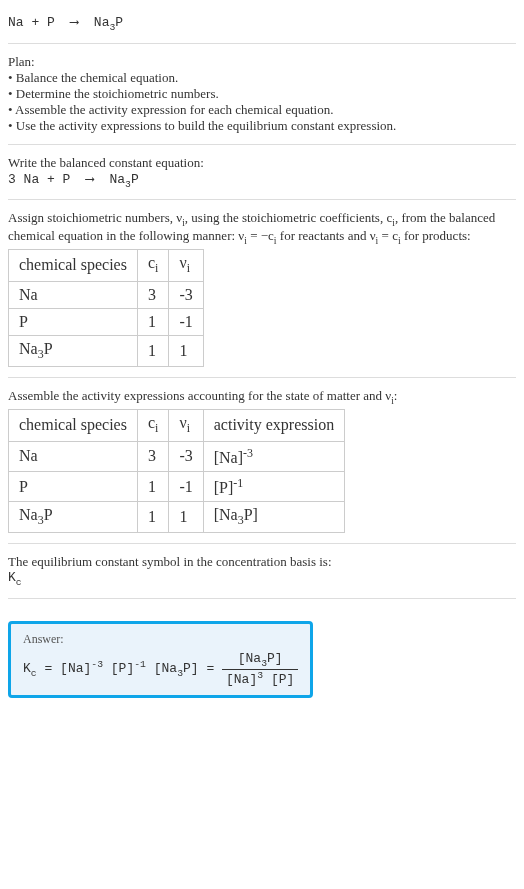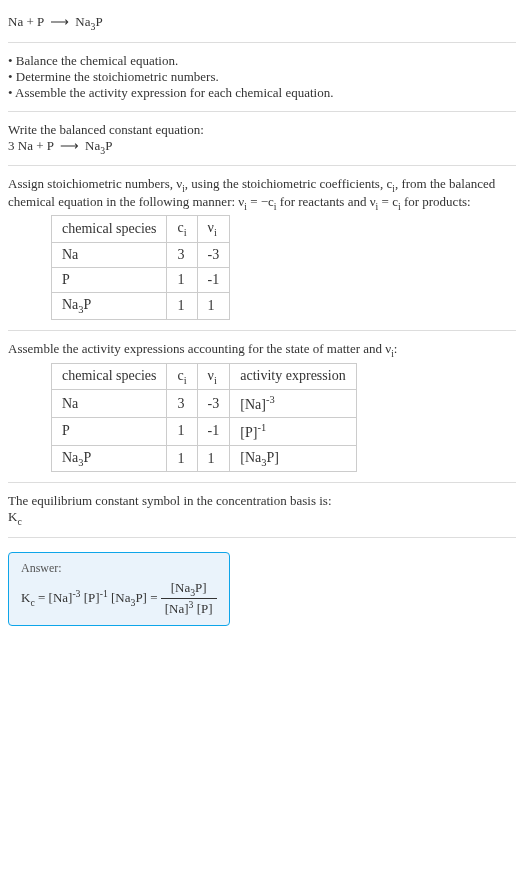--- a/index.html
+++ b/index.html
@@ -12,40 +12,39 @@
     background: #fff;
   }
   .block {
     padding: 6px 0;
   }
   .sep {
     border-bottom: 1px solid #ddd;
     margin: 4px 0;
   }
   .eq {
-    font-family: Liberation Serif, serif;
+    font-family: Liberation Mono, monospace;
   }
   table.data {
     border-collapse: collapse;
     margin-top: 4px;
-    font-size: 14px;
-    margin-left: 43px;
+    font-size: 16px;
   }
   table.data td, table.data th {
     border: 1px solid #ccc;
     padding: 4px 10px;
     text-align: left;
     font-weight: normal;
   }
   .answer-box {
     background: #eaf3fb;
-    border: 1px solid #0ea5e9;
+    border: 3px solid #0ea5e9;
     border-radius: 4px;
     padding: 8px 12px;
-    margin-top: 4px;
+    margin-top: 12px;
     display: inline-block;
   }
   .answer-label {
     font-size: 12px;
     color: #555;
     margin-bottom: 4px;
   }
   .frac {
     display: inline-block;
     vertical-align: middle;
@@ -66,23 +65,25 @@
 </style>
 </head>
 <body>
 
 <div class="block">
   <div class="eq">Na + P &nbsp;⟶&nbsp; Na<sub>3</sub>P</div>
 </div>
 <div class="sep"></div>
 
 <div class="block">
+  <div>Plan:</div>
   <div>• <span>Balance the chemical equation.</span></div>
   <div>• <span>Determine the stoichiometric numbers.</span></div>
   <div>• <span>Assemble the activity expression for each chemical equation.</span></div>
+  <div>• <span>Use the activity expressions to build the equilibrium constant expression.</span></div>
 </div>
 <div class="sep"></div>
 
 <div class="block">
   <div>Write the balanced constant equation:</div>
   <div class="eq">3 Na + P &nbsp;⟶&nbsp; Na<sub>3</sub>P</div>
 </div>
 <div class="sep"></div>
 
 <div class="block">

